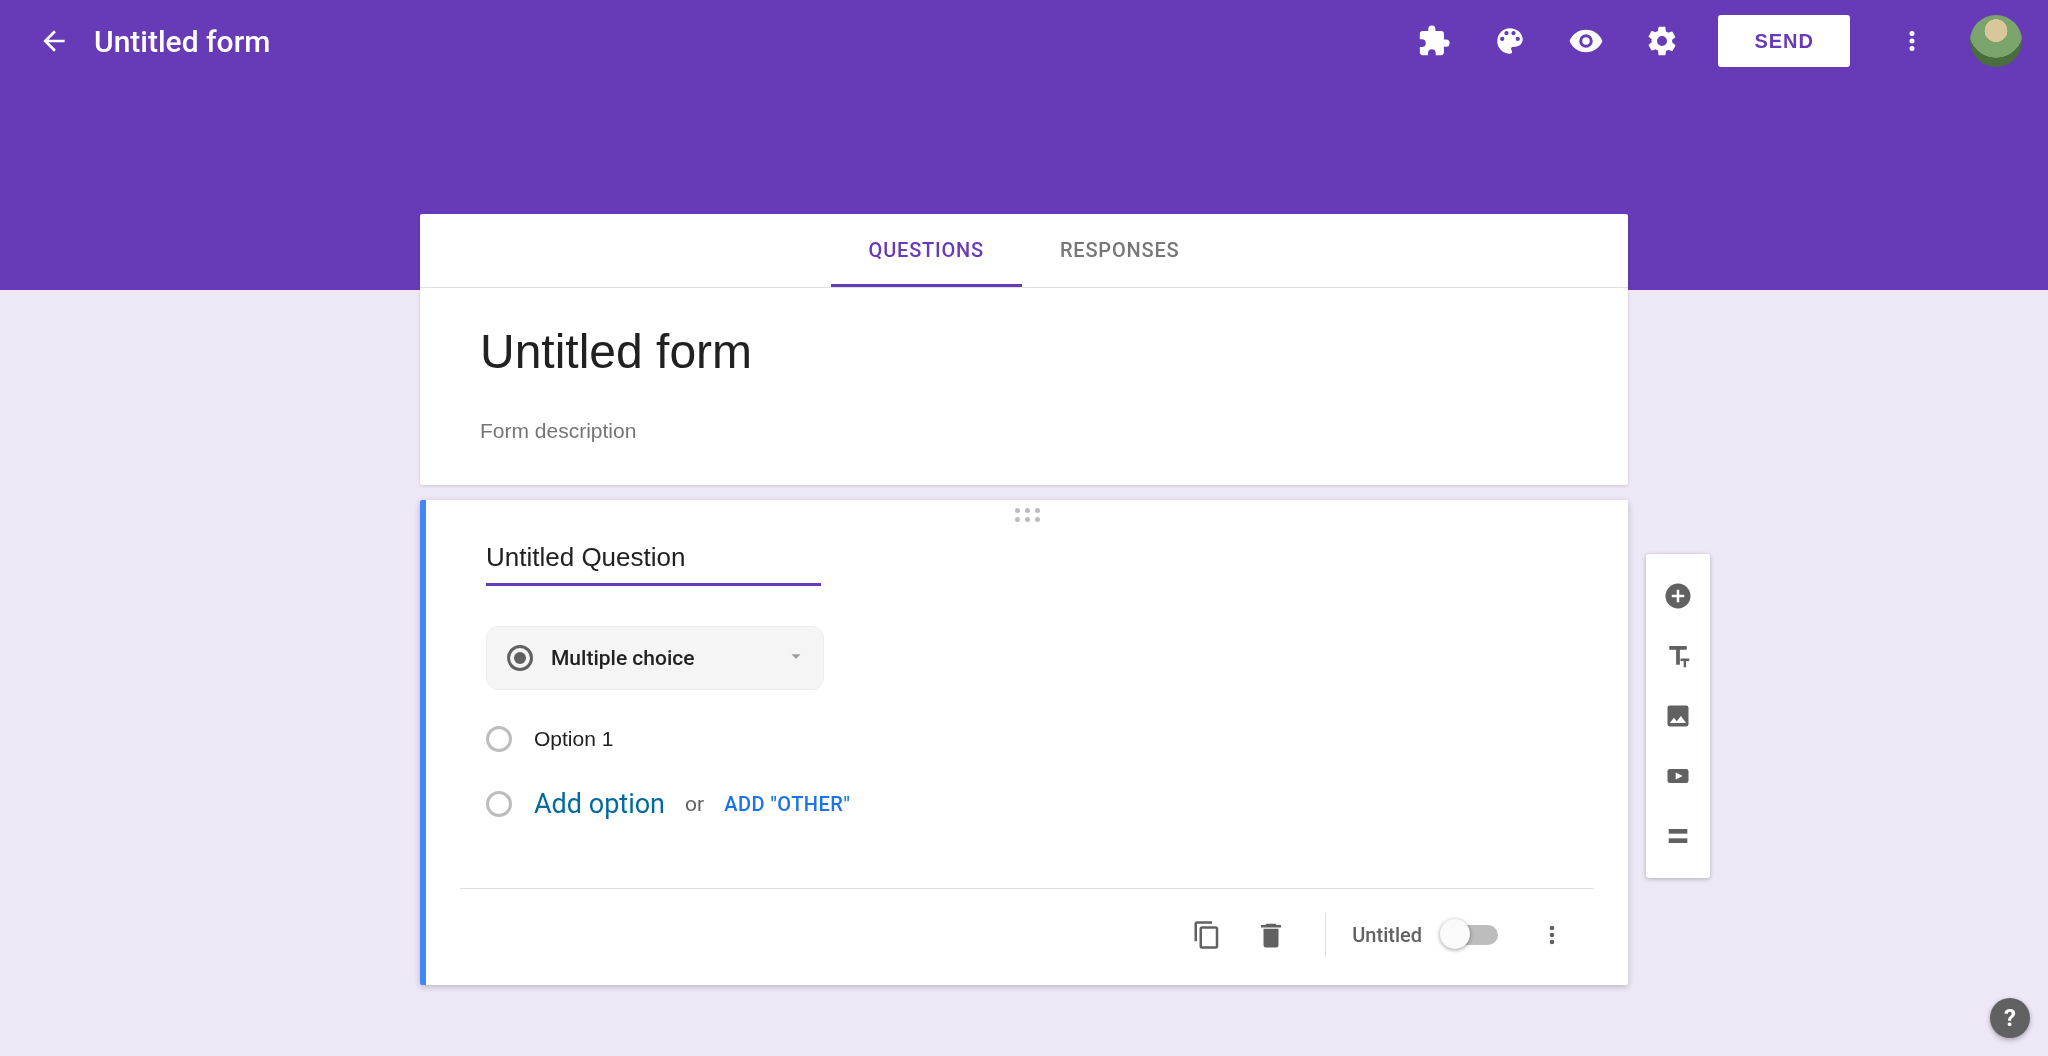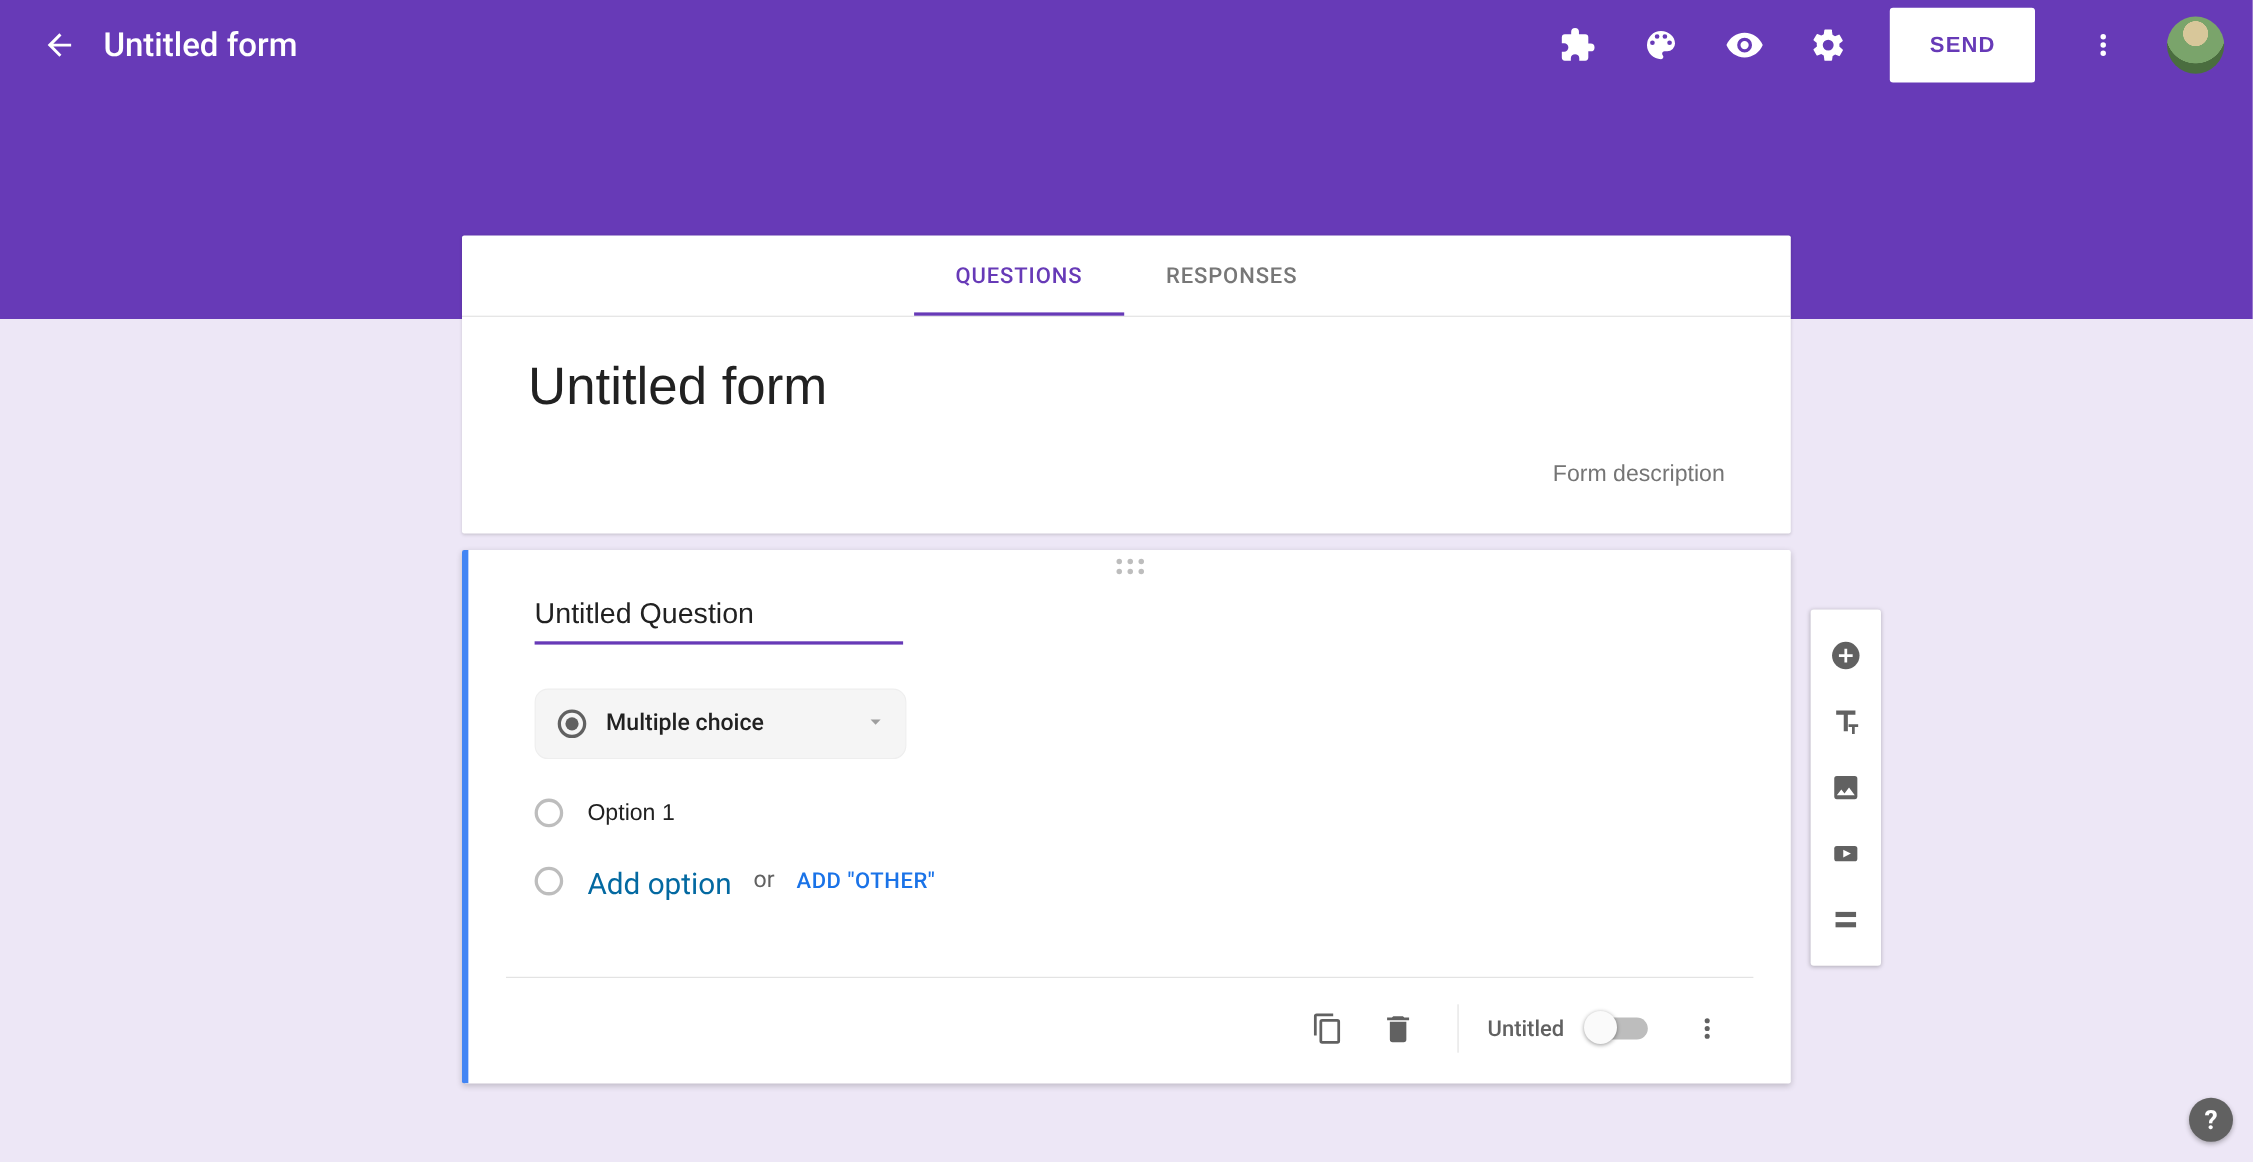--- a/index.html
+++ b/index.html
@@ -17,21 +17,21 @@
     position: absolute; top: 0; left: 0; right: 0; height: 82px;
     display: flex; align-items: center; color: #fff; padding: 0 26px;
   }
   .back-btn { width: 56px; height: 56px; display: flex; align-items: center; justify-content: center; cursor: pointer; border-radius: 50%; }
   .title { font-size: 30px; font-weight: 500; margin-left: 12px; }
   .spacer { flex: 1; }
   .icon-btn { width: 60px; height: 60px; display: flex; align-items: center; justify-content: center; cursor: pointer; border-radius: 50%; margin: 0 8px; }
   .icon-btn svg { fill: #fff; }
   .send-btn {
     background: #fff; color: #673ab7; font-weight: 700; font-size: 20px;
-    letter-spacing: 1px; border: none; padding: 0 36px; height: 68px;
+    letter-spacing: 1px; border: none; padding: 0 36px; height: 52px;
     margin: 0 18px 0 18px; cursor: pointer; border-radius: 3px;
   }
   .more-btn { margin: 0 14px; }
   .avatar {
     width: 52px; height: 52px; border-radius: 50%;
     background: radial-gradient(circle at 50% 30%, #d8c79a 0 25%, #7aa46b 26% 60%, #4a6d3f 61% 100%);
     margin-left: 14px; cursor: pointer;
   }
 
   
@@ -48,21 +48,21 @@
   .tabs { display: flex; justify-content: center; border-bottom: 1px solid #e0e0e0; }
   .tab {
     padding: 24px 38px 22px; font-size: 20px; font-weight: 500; letter-spacing: .8px;
     color: #777; cursor: pointer; border-bottom: 3px solid transparent;
   }
   .tab.active { color: #673ab7; border-bottom-color: #673ab7; }
 
   
   .title-block { padding: 36px 60px 42px; }
   .form-title { font-size: 48px; font-weight: 400; color: #212121; border: none; width: 100%; outline: none; }
-  .form-desc { font-size: 21px; color: #9e9e9e; border: none; width: 100%; outline: none; margin-top: 40px; text-align: right; }
+  .form-desc { font-size: 21px; color: #9e9e9e; border: none; width: 100%; outline: none; margin-top: 40px; }
 
   
   .qcard {
     position: relative; margin-top: 15px;
     background: #fff; border-radius: 2px;
     box-shadow: 0 2px 6px rgba(0,0,0,0.2);
     border-left: 6px solid #4285f4;
   }
   .drag-row { height: 26px; display: flex; justify-content: center; align-items: center; cursor: move; padding-top: 4px;}
   .drag-dots {
@@ -83,21 +83,21 @@
     border-radius: 12px;
   }
   .qtype-radio {
     width: 26px; height: 26px; border: 3px solid #616161; border-radius: 50%;
     display: flex; align-items: center; justify-content: center; margin-right: 18px;
   }
   .qtype-radio::after { content: ""; width: 12px; height: 12px; background: #616161; border-radius: 50%; }
   .qtype-label { font-size: 21px; font-weight: 500; color: #212121; flex: 1; }
   .qtype-caret svg { fill: #9e9e9e; }
 
-  .opt-row { display: flex; margin-top: 36px; }
+  .opt-row { display: flex; align-items: center; margin-top: 36px; }
   .opt-radio {
     width: 26px; height: 26px; border: 3px solid #bdbdbd; border-radius: 50%;
     margin-right: 22px; flex-shrink: 0;
   }
   .opt-text { font-size: 21px; color: #212121; border: none; outline: none; background: transparent; }
   .opt-placeholder { font-size: 27px; color: #0369a1; cursor: text; }
   .opt-or { font-size: 21px; color: #616161; margin: 0 20px; }
   .opt-other { font-size: 20px; font-weight: 500; color: #1a73e8; letter-spacing: .5px; cursor: pointer; }
 
   

